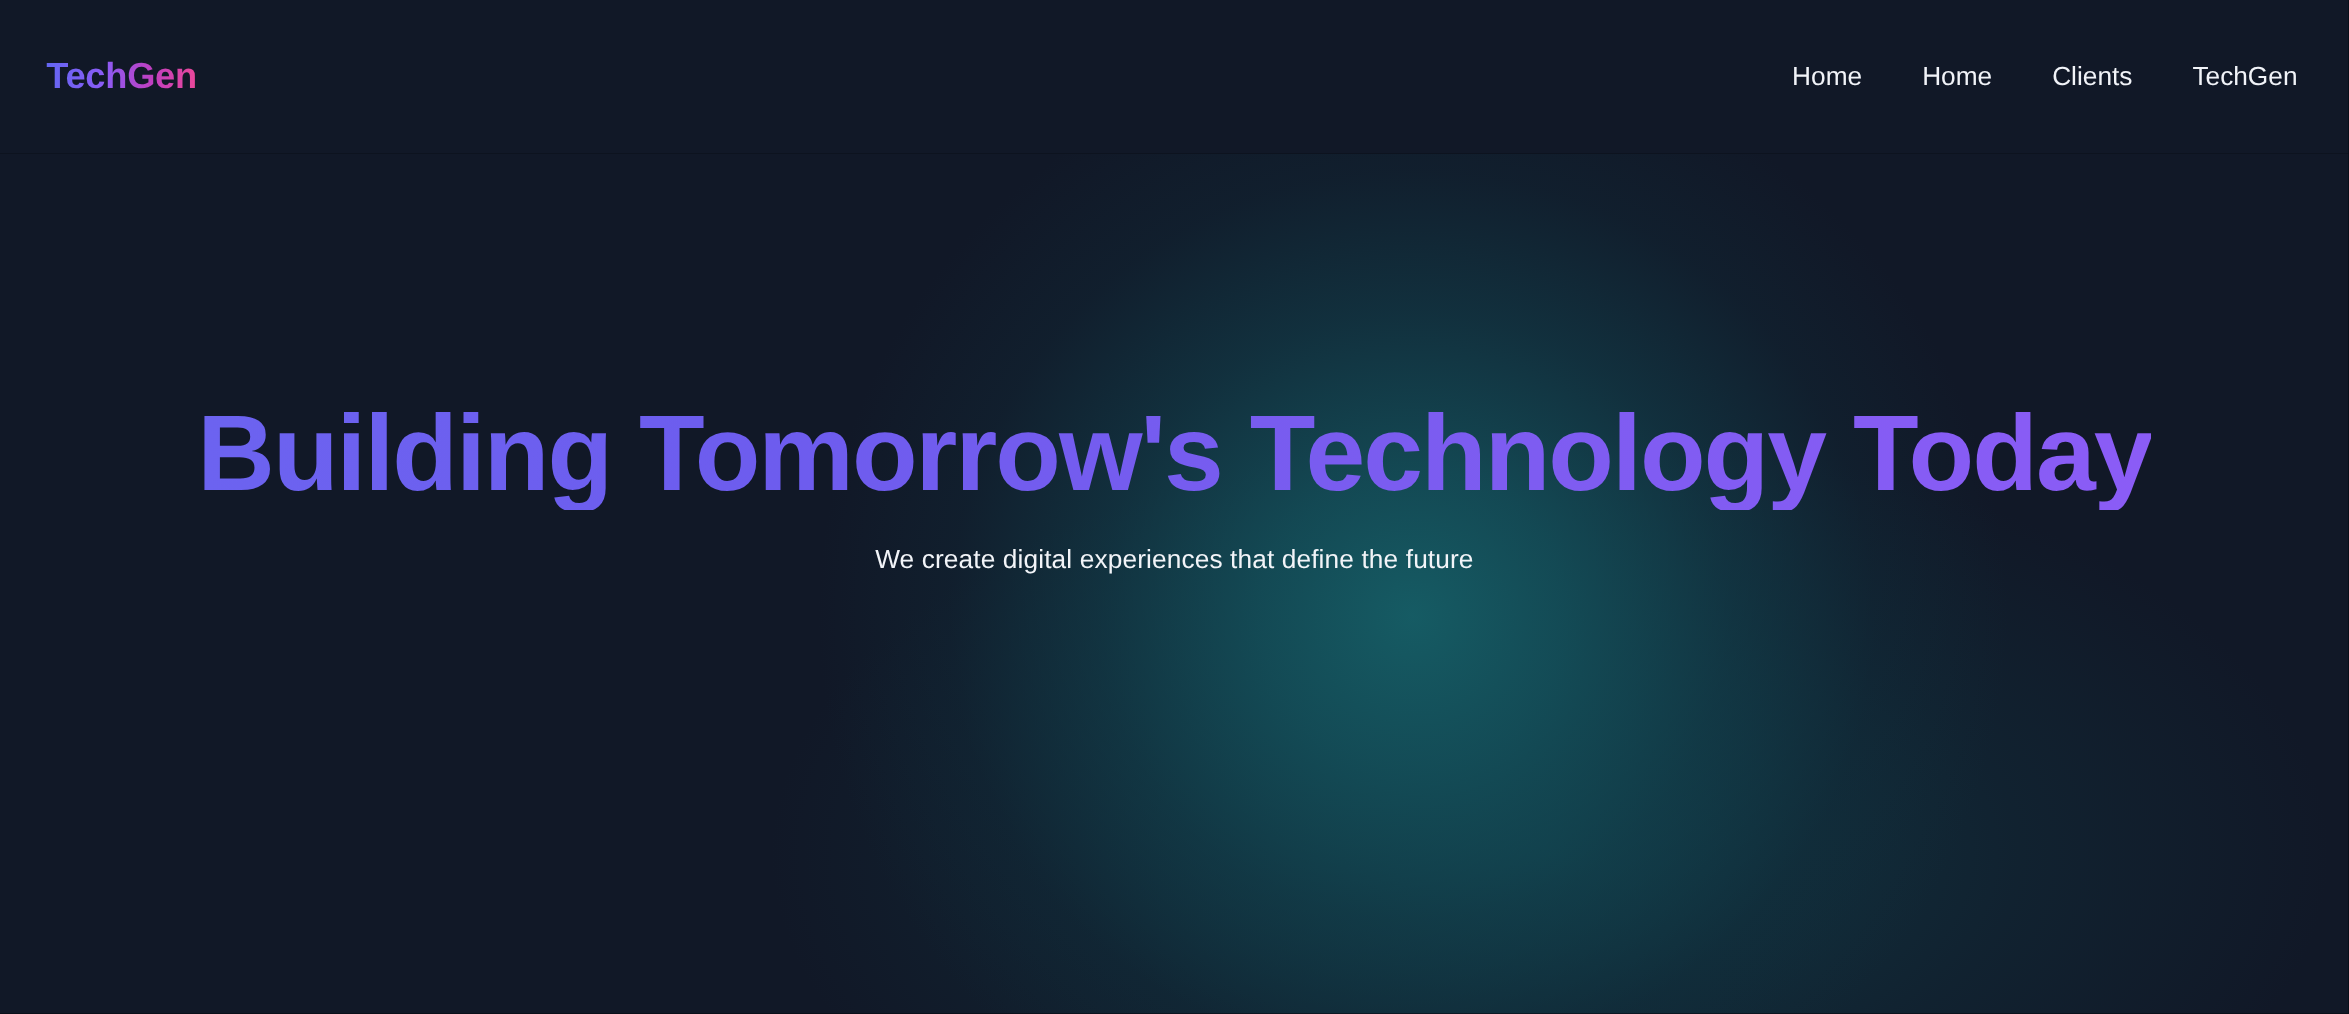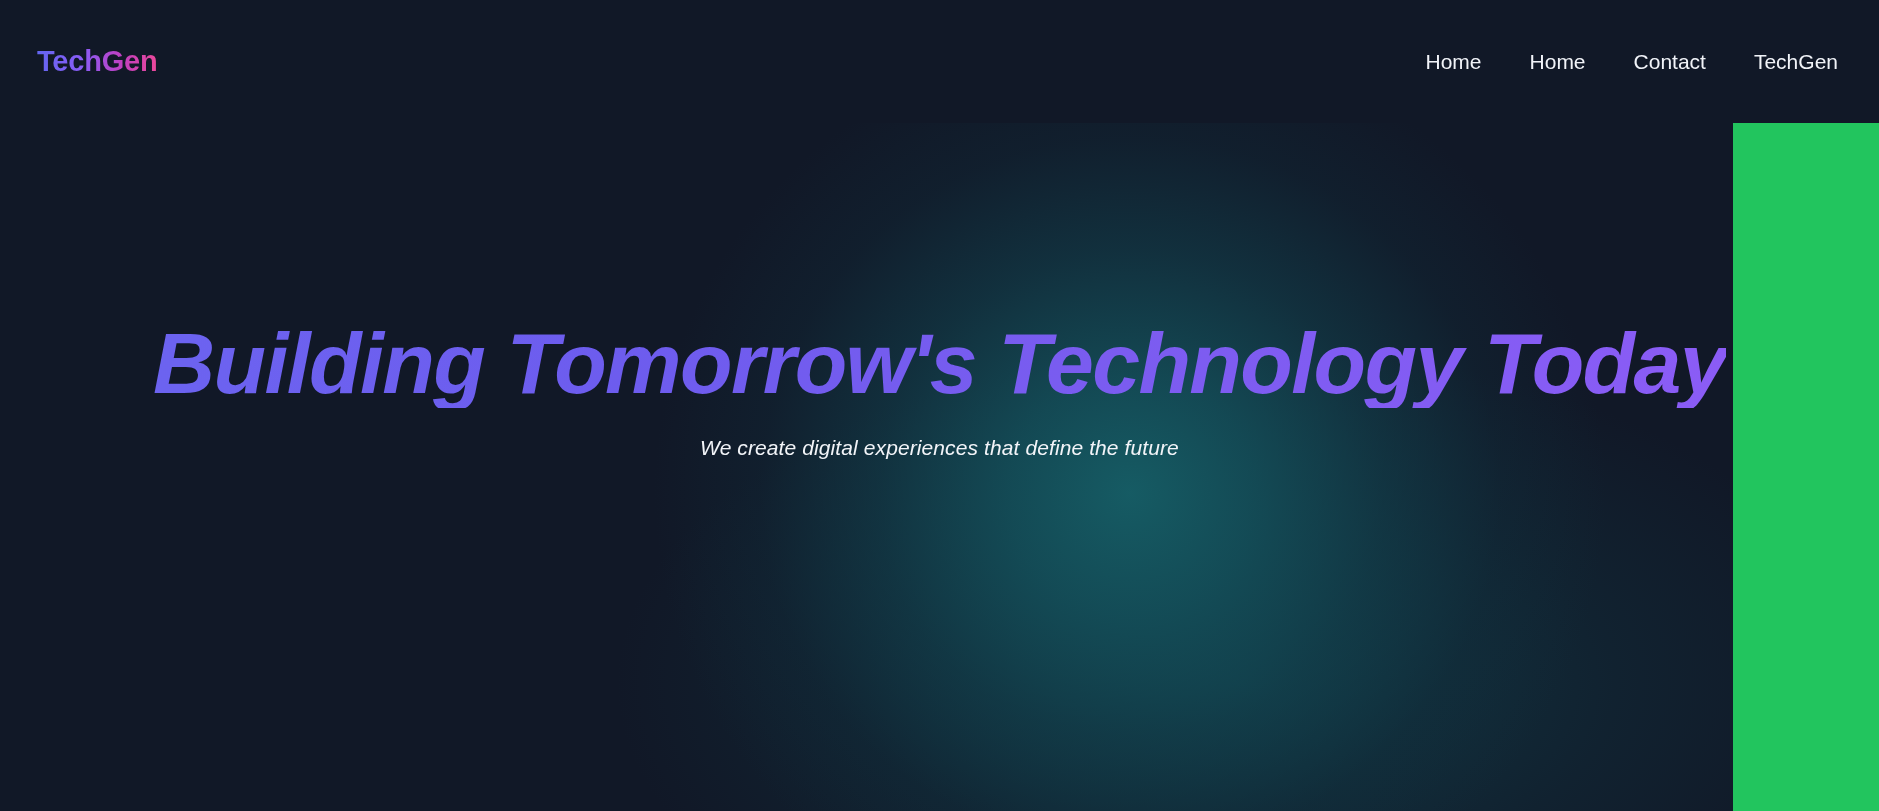--- a/index.html
+++ b/index.html
@@ -15,21 +15,21 @@
     font-family: "Liberation Sans", "DejaVu Sans", sans-serif;
     background: #111827;
     color: #ffffff;
     -webkit-font-smoothing: antialiased;
   }
 
   .page {
     position: relative;
     width: 1879px;
     height: 811px;
-    background: #22c55e;
+    background: #000000;
     overflow: hidden;
   }
 
   
   .navbar {
     position: absolute;
     top: 0;
     left: 0;
     width: 1879px;
     height: 123px;
@@ -71,25 +71,24 @@
     line-height: 1;
     padding: 10px 24px;
     white-space: nowrap;
   }
 
   
   .hero {
     position: absolute;
     top: 123px;
     left: 0;
-    width: 1733px;
+    width: 1879px;
     height: 688px;
     background: #111827;
     overflow: hidden;
-    font-style: italic;
   }
 
   
   .hero-glow {
     position: absolute;
     left: 0;
     top: 0;
     width: 1879px;
     height: 688px;
     background:
@@ -155,21 +154,21 @@
 
     <nav>
       <ul class="nav-links">
         <li>
           <a class="nav-link" href="#">Home</a>
         </li>
         <li>
           <a class="nav-link" href="#">Home</a>
         </li>
         <li>
-          <a class="nav-link" href="#">Contact</a>
+          <a class="nav-link" href="#">Clients</a>
         </li>
         <li>
           <a class="nav-link" href="#">TechGen</a>
         </li>
       </ul>
     </nav>
 
   </header>
 
   <section class="hero">

